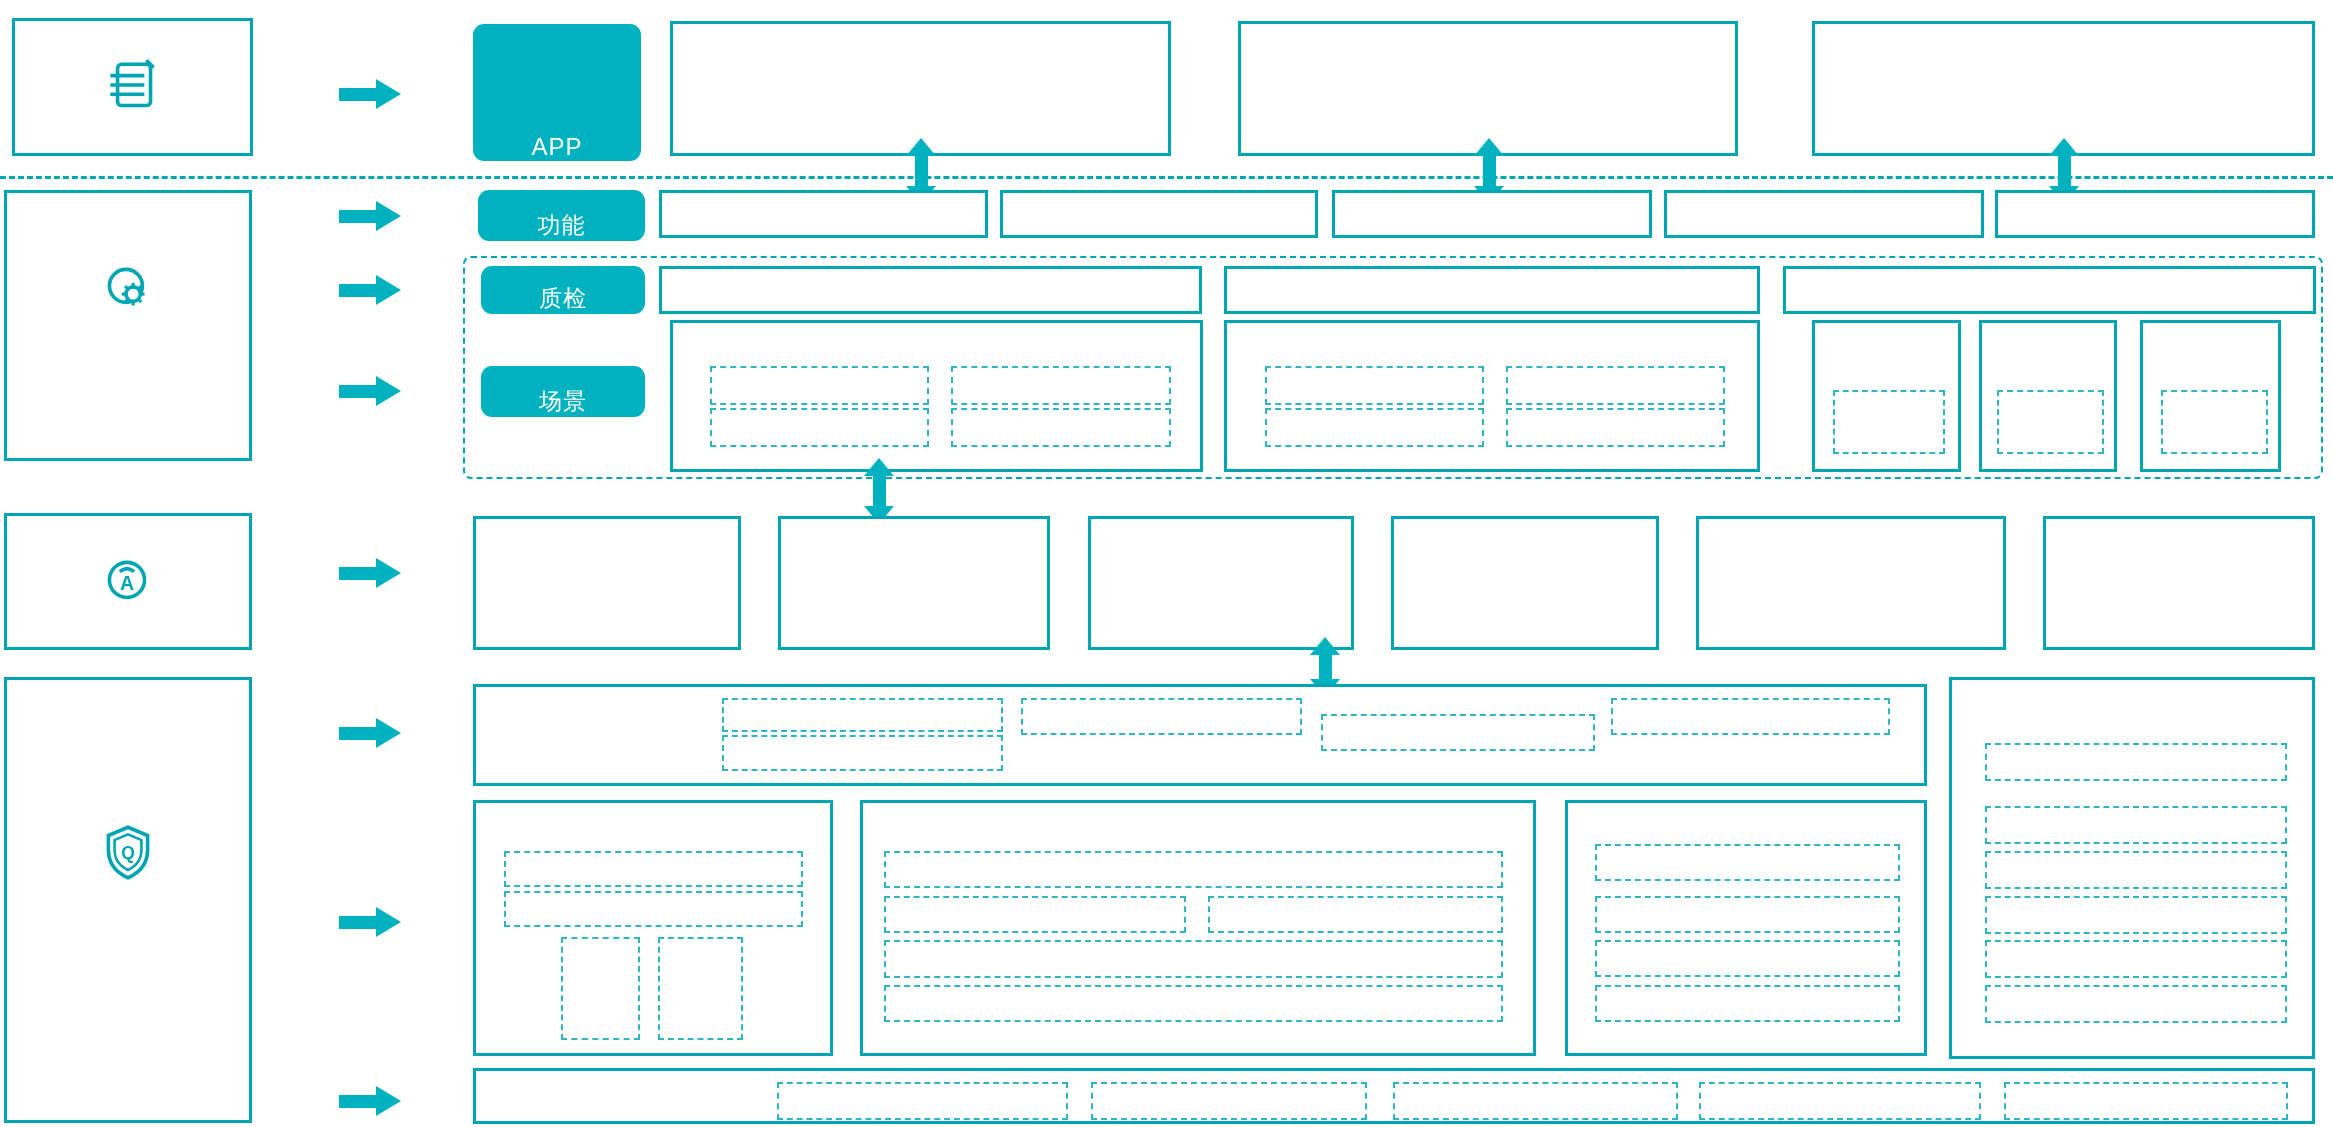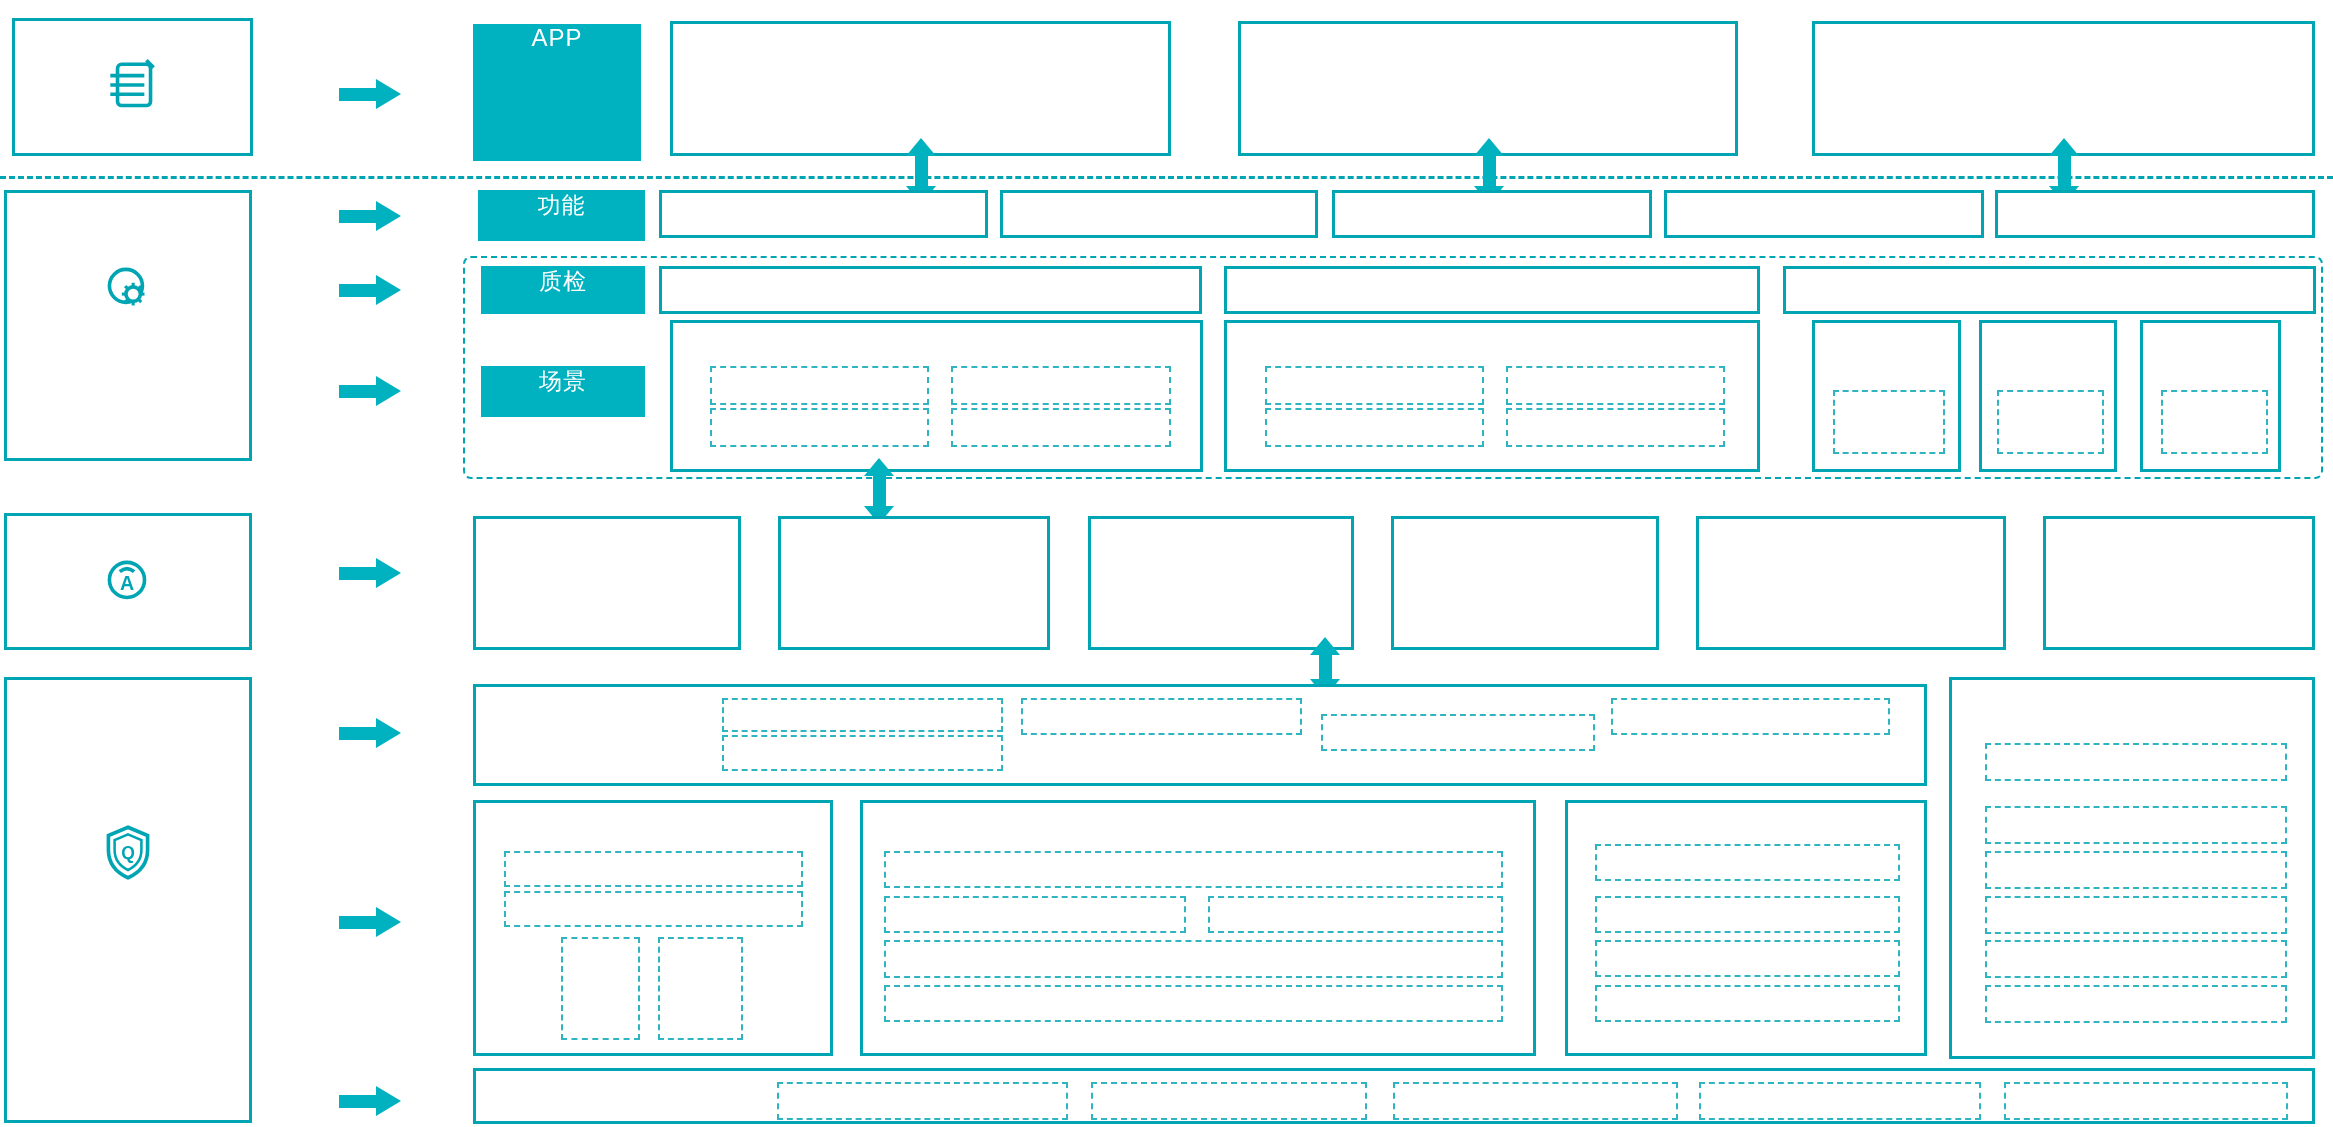--- a/index.html
+++ b/index.html
@@ -5,21 +5,21 @@
   * { box-sizing: border-box; margin: 0; padding: 0; }
   html,body { background:#fff; }
   body { font-family: "Liberation Sans", sans-serif; }
   .canvas{
     position:relative; width:2333px; height:1127px; background:var(--background,#fff); overflow:hidden;
   }
   
   .ob{ position:absolute; border:3px solid var(--teal-border,#00a5b3); background:#fff; }
   
   .fl{ position:absolute; background:var(--teal-fill,#00b1bf); color:var(--label-text,#fff);
-       display:flex; align-items:flex-start; justify-content:center; font-size:24px; letter-spacing:1px; }
+       display:flex; align-items:flex-end; justify-content:center; font-size:24px; letter-spacing:1px;border-radius:11px; }
   
   .db{ position:absolute; border:2px dashed var(--teal-dashed,#2fb5c1); background:transparent; }
   
   .dc{ position:absolute; border:2px dashed var(--teal-border,#00a5b3); border-radius:8px; }
   .hline{ position:absolute; left:0; width:2333px; border-top:3px dashed var(--teal-border,#00a5b3); }
   
   .ar{ position:absolute; display:flex; align-items:center; height:30px; }
   .ar .stem{ width:37px; height:13px; background:var(--teal-fill,#00b1bf); }
   .ar .head{ width:0; height:0; border-top:15px solid transparent; border-bottom:15px solid transparent;
              border-left:25px solid var(--teal-fill,#00b1bf); }

